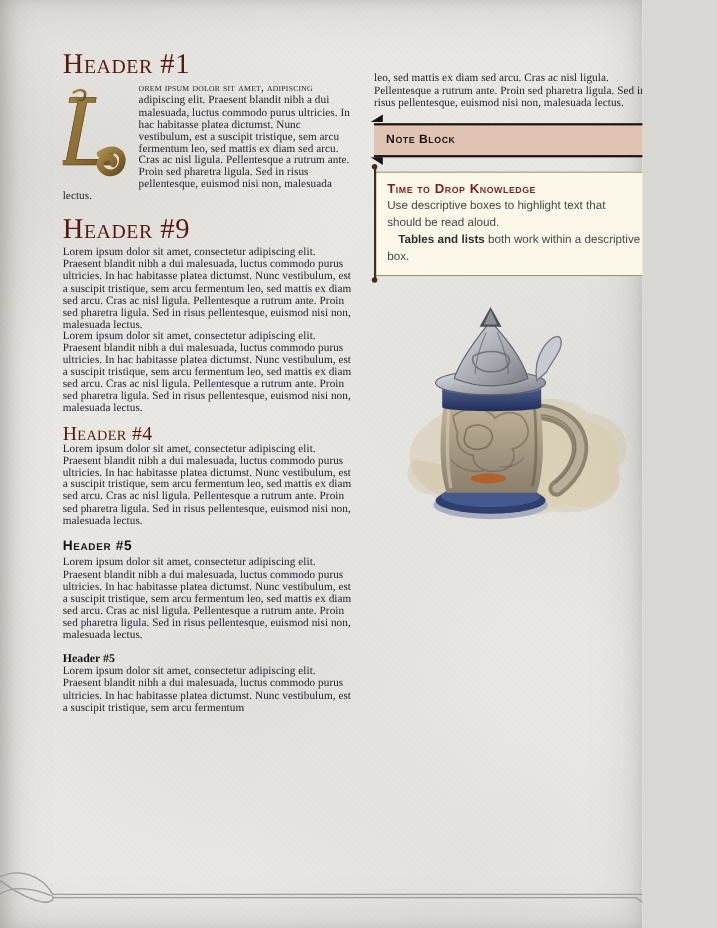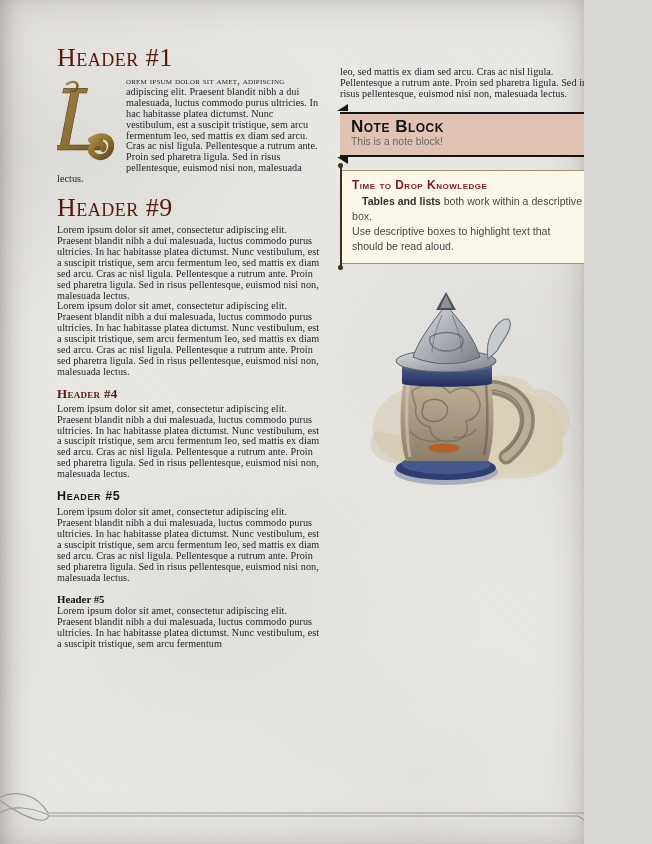--- a/index.html
+++ b/index.html
@@ -36,22 +36,22 @@
     font-size:26px;line-height:28px;color:#58180D;letter-spacing:.5px;
   }
   h1.brew{margin-bottom:4px;}
   h2.brew{margin-top:9px;margin-bottom:3px;}
   h3.brew{
     margin:11px 0 6px 0;font-weight:normal;font-variant:small-caps;
     font-size:17px;line-height:18px;color:#58180D;
     border-bottom:2px solid #bfa160;padding-bottom:2px;letter-spacing:.4px;
   }
   h4.brew{
-    margin:9px 0 3px 0;font-weight:700;font-variant:small-caps;
-    font-size:13px;line-height:14px;color:#58180D;letter-spacing:.3px;
+    margin:9px 0 3px 0;font-weight:400;font-variant:small-caps;
+    font-size:18px;line-height:14px;color:#58180D;letter-spacing:.3px;
   }
   h5.brew{
     margin:10px 0 4px 0;font-family:"Liberation Sans",sans-serif;
     font-weight:bold;font-variant:small-caps;font-size:12.5px;line-height:13px;
     color:#161616;letter-spacing:.6px;
   }
   h6.brew{
     margin:10px 0 1px 0;font-weight:bold;font-size:10.8px;line-height:12px;color:#111;
   }
   
@@ -66,21 +66,21 @@
     border-top:2.5px solid #141414;border-bottom:2.5px solid #141414;
     padding:6px 11px 7px 11px;
   }
   .note-corner{position:absolute;width:0;height:0;border-style:solid;}
   .nc-tl{top:-9.5px;left:-3px;border-width:0 11px 7px 0;border-color:transparent transparent #141414 transparent;transform:scaleX(-1);}
   .nc-tr{top:-9.5px;right:-3px;border-width:0 11px 7px 0;border-color:transparent transparent #141414 transparent;}
   .nc-bl{bottom:-9.5px;left:-3px;border-width:7px 11px 0 0;border-color:#141414 transparent transparent transparent;transform:scaleX(-1);}
   .nc-br{bottom:-9.5px;right:-3px;border-width:7px 11px 0 0;border-color:#141414 transparent transparent transparent;}
   .note-title{
     font-family:"Liberation Sans",sans-serif;font-weight:bold;font-variant:small-caps;
-    font-size:17px;line-height:14px;color:#141414;letter-spacing:.5px;margin:0;
+    font-size:11px;line-height:14px;color:#141414;letter-spacing:.5px;margin:0;
   }
   .note-body{
     font-family:"Liberation Sans",sans-serif;font-size:10.4px;line-height:13px;
     color:#686868;margin:1px 0 0 0;
   }
   
   .desc{
     position:relative;margin-top:13px;
     background:#fcf8e9;
     border:1px solid #a2906f;
@@ -149,29 +149,28 @@
 
     <div class="col-right">
       <p class="body">leo, sed mattis ex diam sed arcu. Cras ac nisl ligula. Pellentesque a rutrum ante. Proin sed pharetra ligula. Sed in risus pellentesque, euismod nisi non, malesuada lectus.</p>
 
       <div class="note">
         <span class="note-corner nc-tl"></span>
         <span class="note-corner nc-tr"></span>
         <span class="note-corner nc-bl"></span>
         <span class="note-corner nc-br"></span>
         <p class="note-title">Note Block</p>
-        <p class="note-body">This is a note block!</p>
       </div>
 
       <div class="desc">
         <span class="desc-vline dv-l"></span>
         <span class="desc-vline dv-r"></span>
         <p class="desc-title">Time to Drop Knowledge</p>
+        <p class="desc-body">Use descriptive boxes to highlight text that should be read aloud.</p>
         <p class="desc-body indent"><span class="desc-bold">Tables and lists</span><span> both work within a descriptive box.</span></p>
-        <p class="desc-body">Use descriptive boxes to highlight text that should be read aloud.</p>
       </div>
 
       <div class="stein-wrap">
         <svg width="240" height="200" viewBox="0 0 240 200">
           <defs>
             <linearGradient id="bodyGrad" x1="0" y1="0" x2="0" y2="1">
               <stop offset="0" stop-color="#c1b29a"></stop>
               <stop offset=".5" stop-color="#a79a84"></stop>
               <stop offset="1" stop-color="#8b7f6d"></stop>
             </linearGradient>

